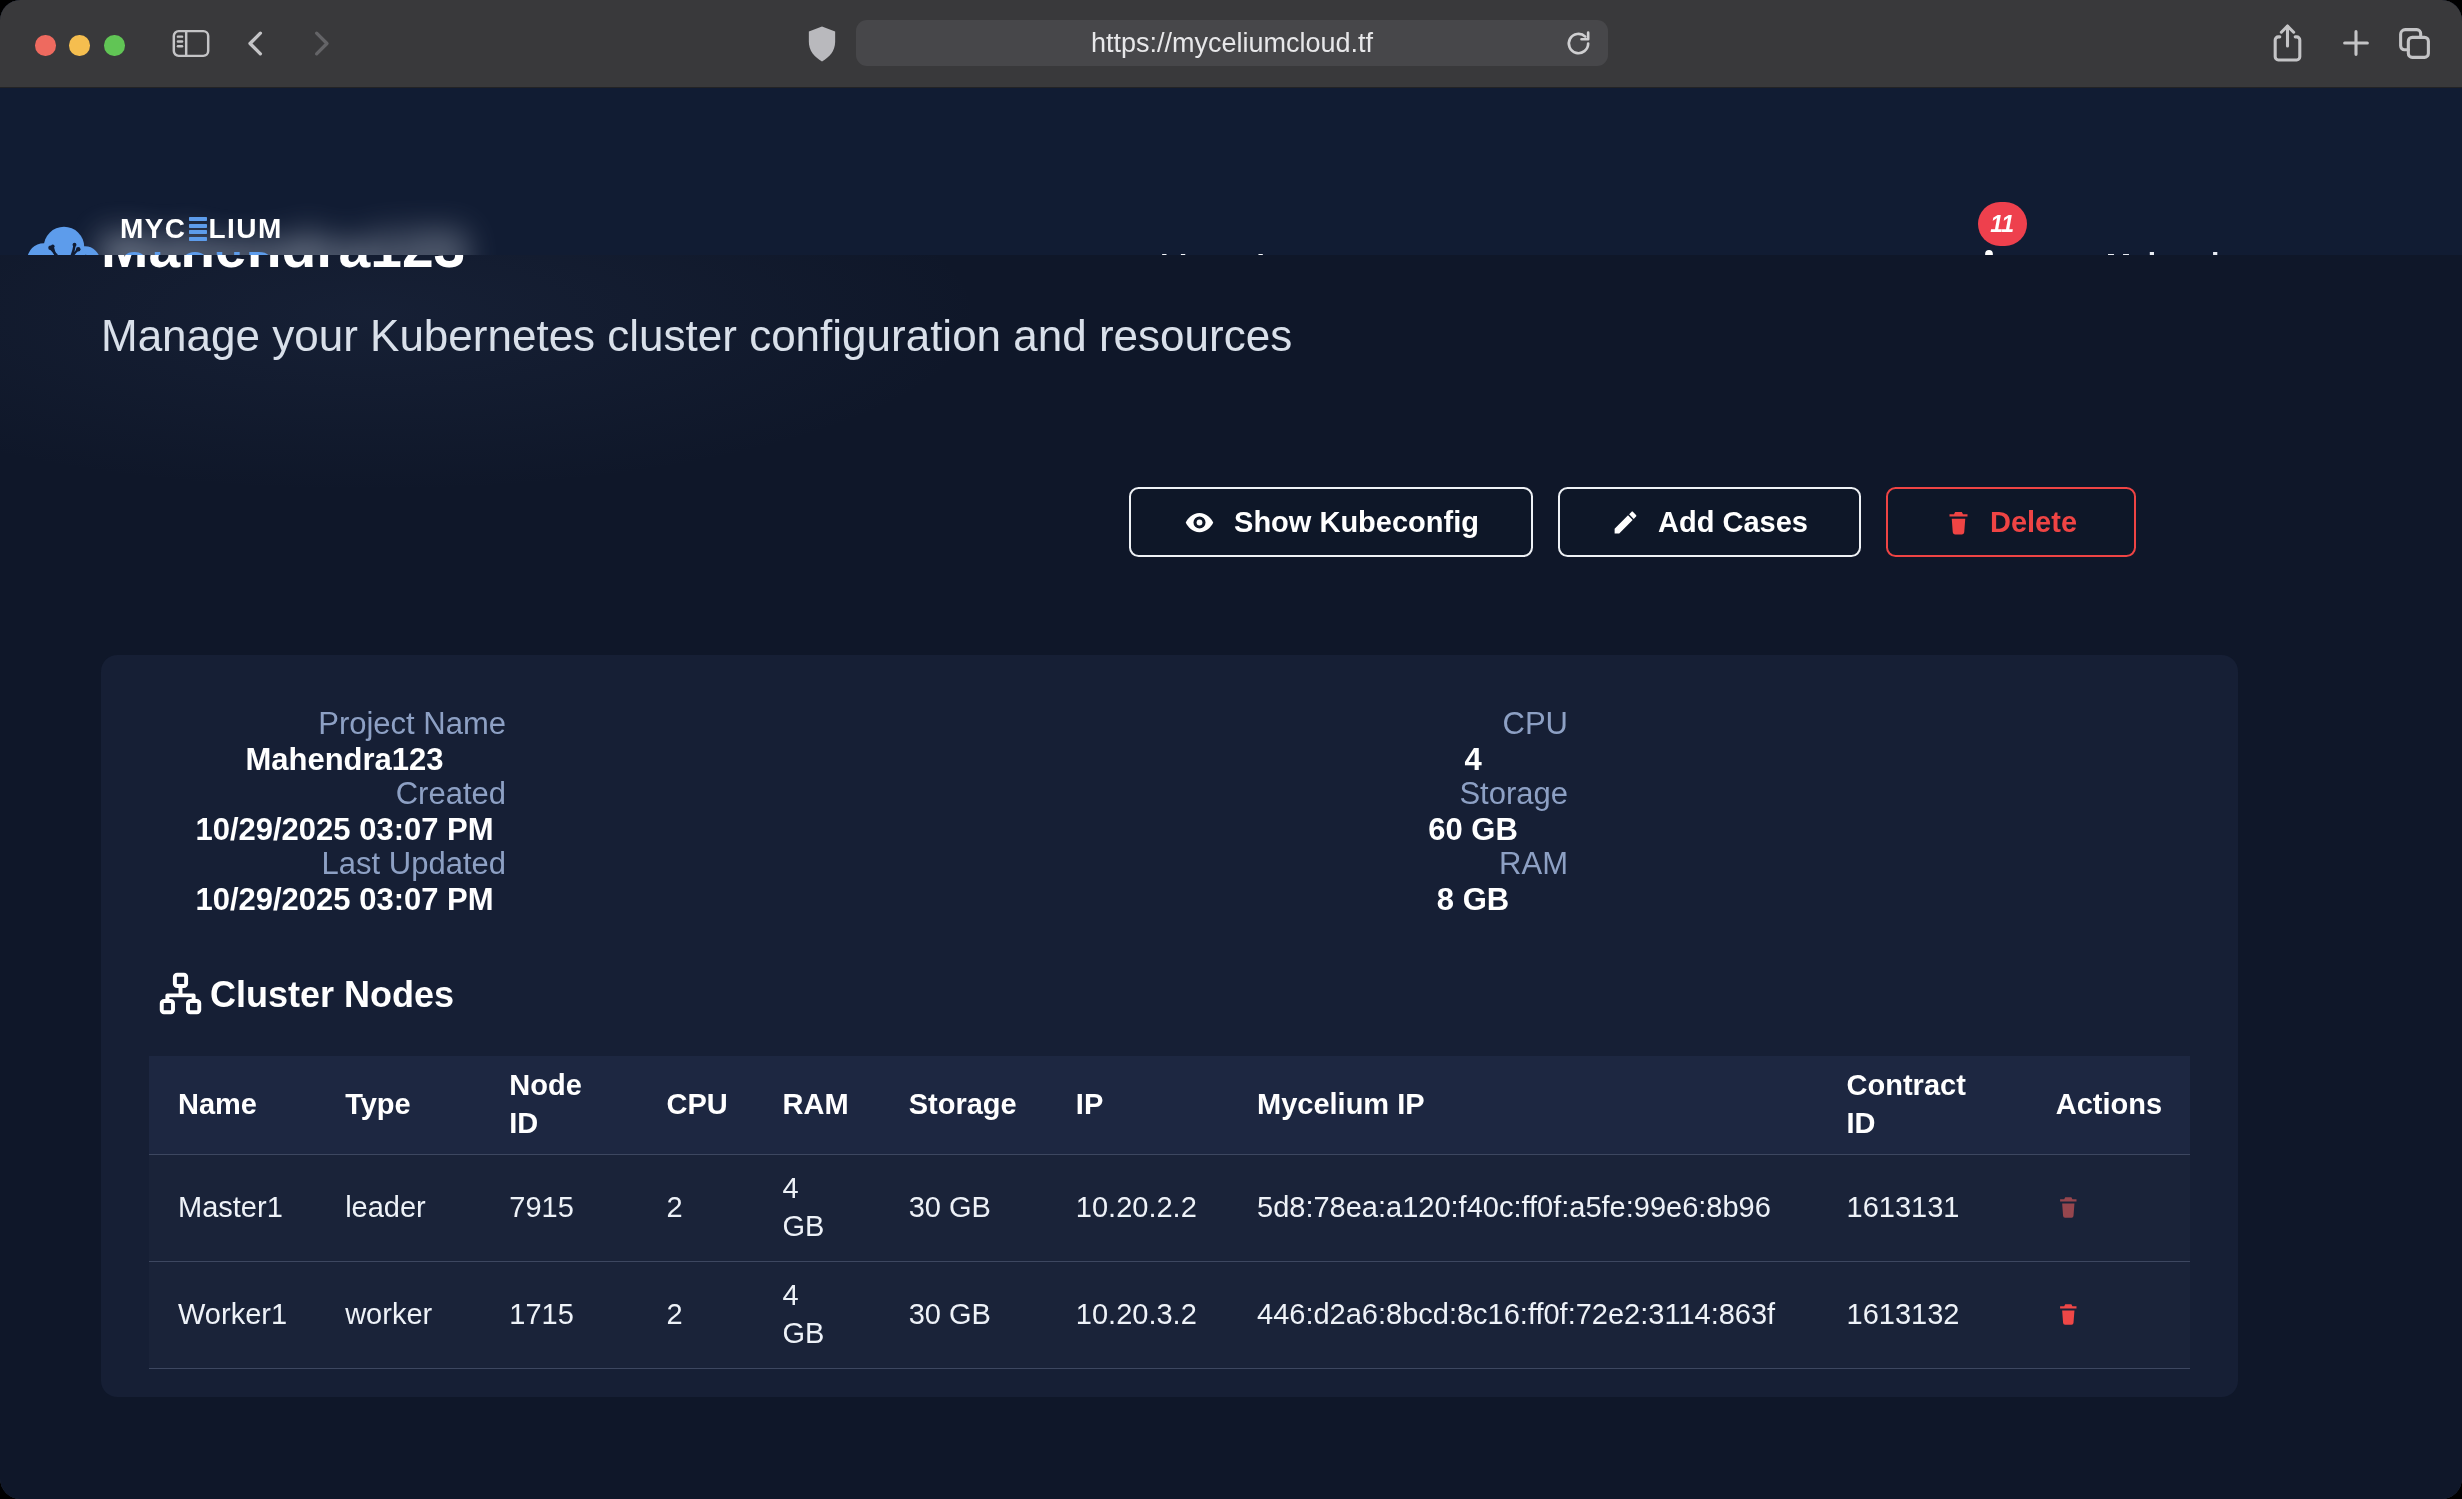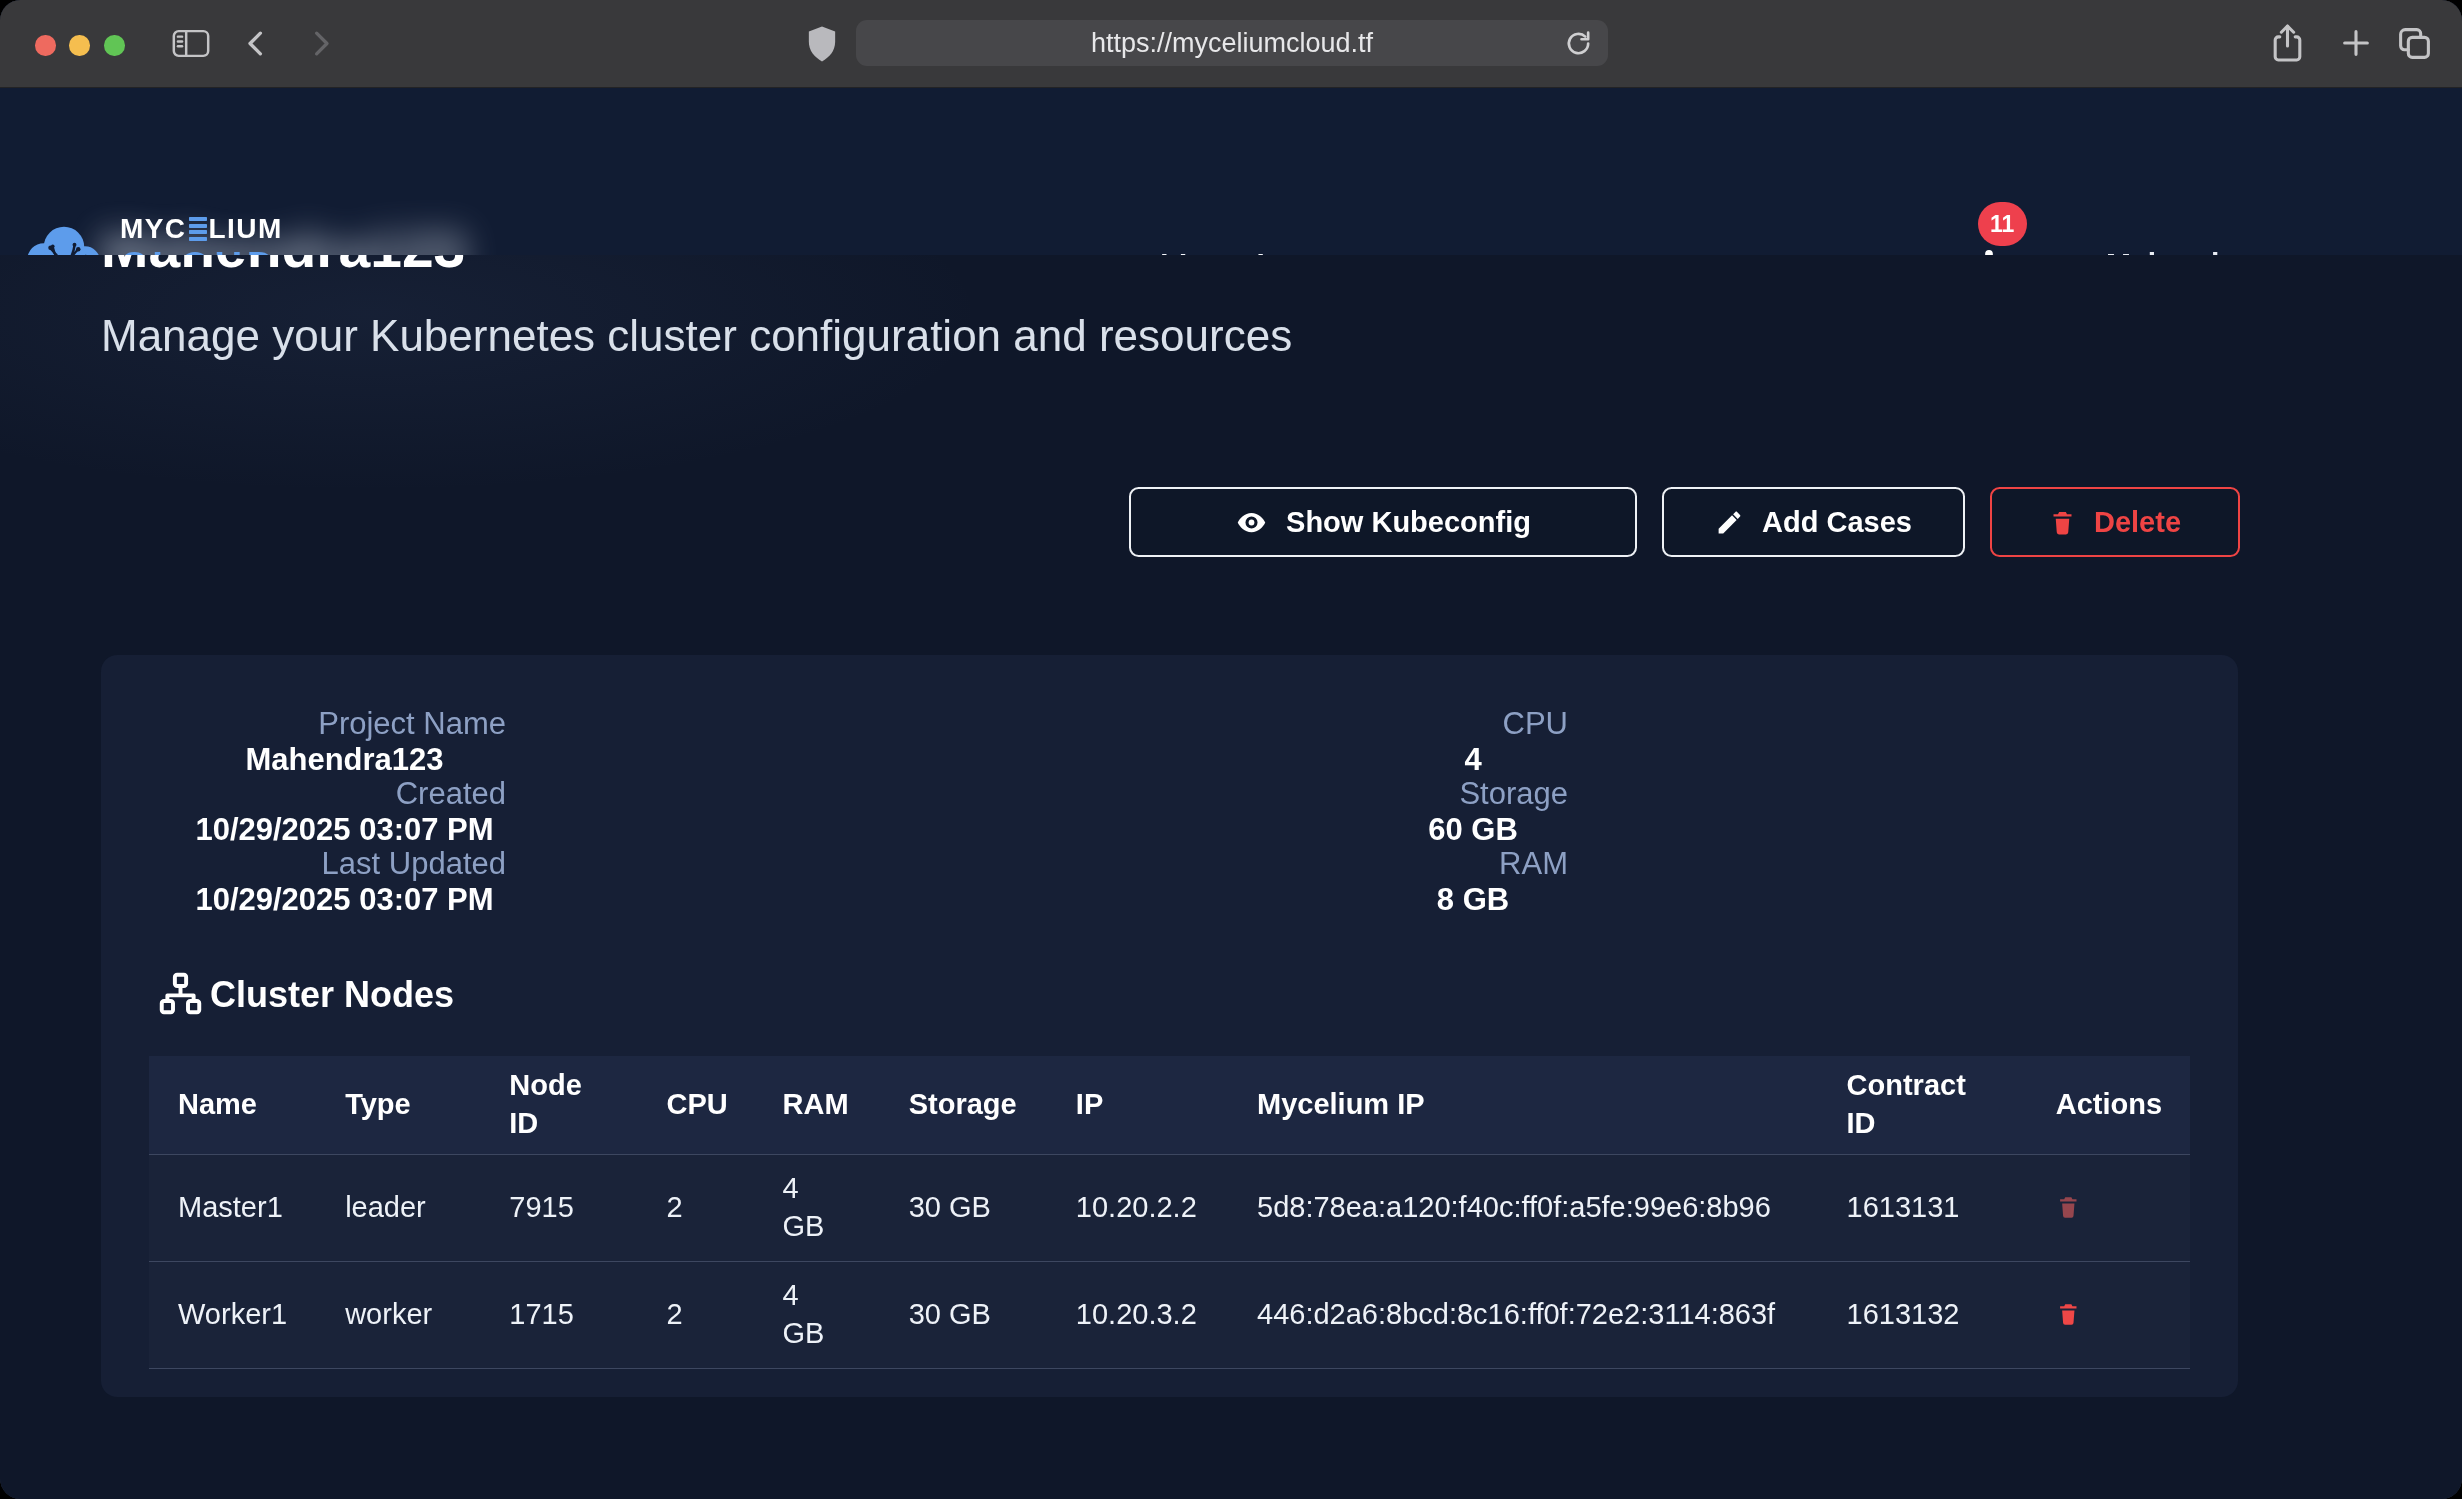--- a/index.html
+++ b/index.html
@@ -26,41 +26,41 @@
   .navbar{position:absolute;left:0;top:87px;width:2462px;height:168px;background:#111c33;z-index:20;overflow:hidden;}
   .title-ghost{position:absolute;left:101px;top:134px;font-size:57px;font-weight:700;color:#dde4ef;filter:blur(16.4px);opacity:.8;white-space:nowrap;}
   .brand{position:absolute;left:19px;top:128px;display:flex;align-items:flex-start;gap:11px;cursor:pointer;}
   .brand-text{display:flex;flex-direction:column;line-height:1;}
   .brand-line1{display:flex;align-items:center;font-size:28px;font-weight:700;letter-spacing:1.4px;color:#fff;}
   .e-bars{display:inline-flex;flex-direction:column;gap:2.7px;margin:0 2.1px;}
   .e-bars i{display:block;width:18px;height:4.1px;background:#5d9ceb;border-radius:0.7px;}
   .brand-line2{font-size:38px;font-weight:700;letter-spacing:4.8px;color:#5d9ceb;margin-top:4.1px;}
   .nav-links{position:absolute;left:499px;top:162px;display:flex;gap:39px;}
   .nav-link{font-size:31px;font-weight:600;color:#f3f6fa;cursor:pointer;white-space:nowrap;}
-  .bell-wrap{position:absolute;left:1968px;top:115px;width:66px;height:90px;cursor:pointer;}
+  .bell-wrap{position:absolute;left:1968px;top:115px;width:66px;height:90px;cursor:pointer;font-style:italic;}
   .bell-wrap .bell{position:absolute;left:0;top:44px;color:#fff;}
   .badge{position:absolute;left:9.6px;top:0;min-width:49px;height:44px;border-radius:22px;background:#ee404d;
          display:flex;align-items:center;justify-content:center;font-size:23px;font-weight:700;color:#fff;}
   .user-menu{position:absolute;left:2106px;top:160px;display:flex;align-items:center;gap:18px;cursor:pointer;}
   .user-name{font-size:30px;font-weight:600;color:#e9edf4;}
   .user-menu .chev{color:#dfe5ee;margin-top:4.1px;}
 
   
   .page{position:absolute;inset:0;background:#0f1729;z-index:5;}
   .hero-glow{position:absolute;left:0;top:191px;width:1367px;height:342px;
      background:radial-gradient(ellipse 615px 178px at 369px 123px, rgba(86,110,160,.10), rgba(0,0,0,0));}
   .page-title{position:absolute;left:101px;top:219px;font-size:57px;font-weight:700;color:#fff;line-height:1;white-space:nowrap;}
   .page-subtitle{position:absolute;left:101px;top:311px;font-size:44px;font-weight:400;color:#d9e0ea;white-space:nowrap;}
 
   .actions{position:absolute;left:1129px;top:487px;display:flex;gap:25px;}
   .btn{height:70px;border-radius:9.6px;border:2.1px solid #eef1f5;background:rgba(15,23,41,.35);
        display:flex;align-items:center;justify-content:center;gap:18px;
        font-size:29px;font-weight:700;color:#fff;cursor:pointer;box-sizing:border-box;padding:0 13.7px;}
   .btn svg{display:block;}
-  .btn.kube{width:508px;}
+  .btn.kube{width:404px;}
   .btn.add{width:303px;}
   .btn.danger{width:250px;border-color:#ef4444;color:#ef4444;}
 
   
   .card{position:absolute;left:101px;top:655px;width:2137px;height:742px;border-radius:16.4px;background:#161f35;}
   .info-col{position:absolute;top:51px;}
   .info-col.left{left:0;}
   .info-col.right{left:1197px;}
   .info-row{display:flex;align-items:center;height:38px;margin-bottom:32px;flex-direction:column;}
   .info-label{color:#8da0c4;font-size:31px;font-weight:500;text-align:right;}

